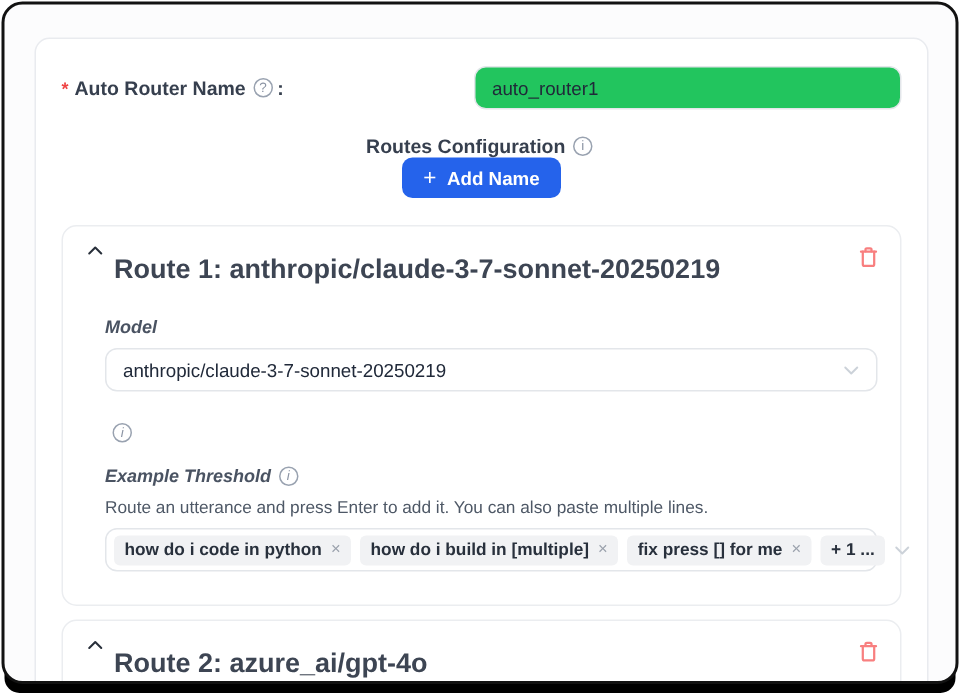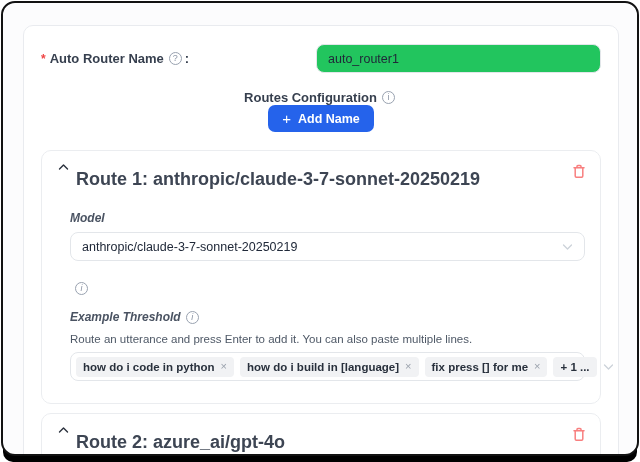--- a/index.html
+++ b/index.html
@@ -143,21 +143,21 @@
           <span class="circle-icon">i</span>
         </div>
         <div class="helper">Route an utterance and press Enter to add it. You can also paste multiple lines.</div>
 
         <div class="tags-field">
           <span class="tag">
             <span>how do i code in python</span>
             <span class="tag-x">×</span>
           </span>
           <span class="tag">
-            <span>how do i build in [language]</span>
+            <span>how do i build in [multiple]</span>
             <span class="tag-x">×</span>
           </span>
           <span class="tag">
             <span>fix press [] for me</span>
             <span class="tag-x">×</span>
           </span>
           <span class="tag">
             <span>+ 1 ...</span>
           </span>
           <span class="chev">

